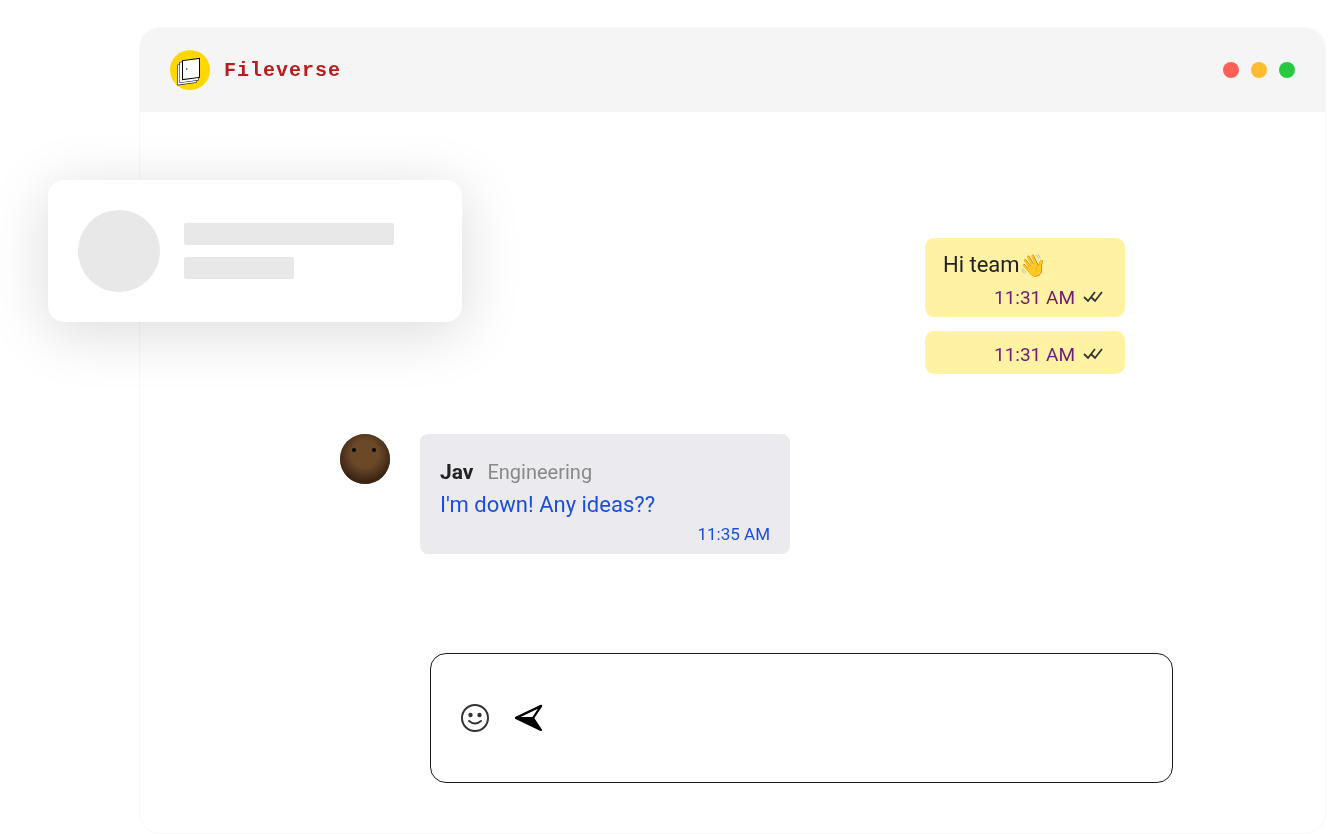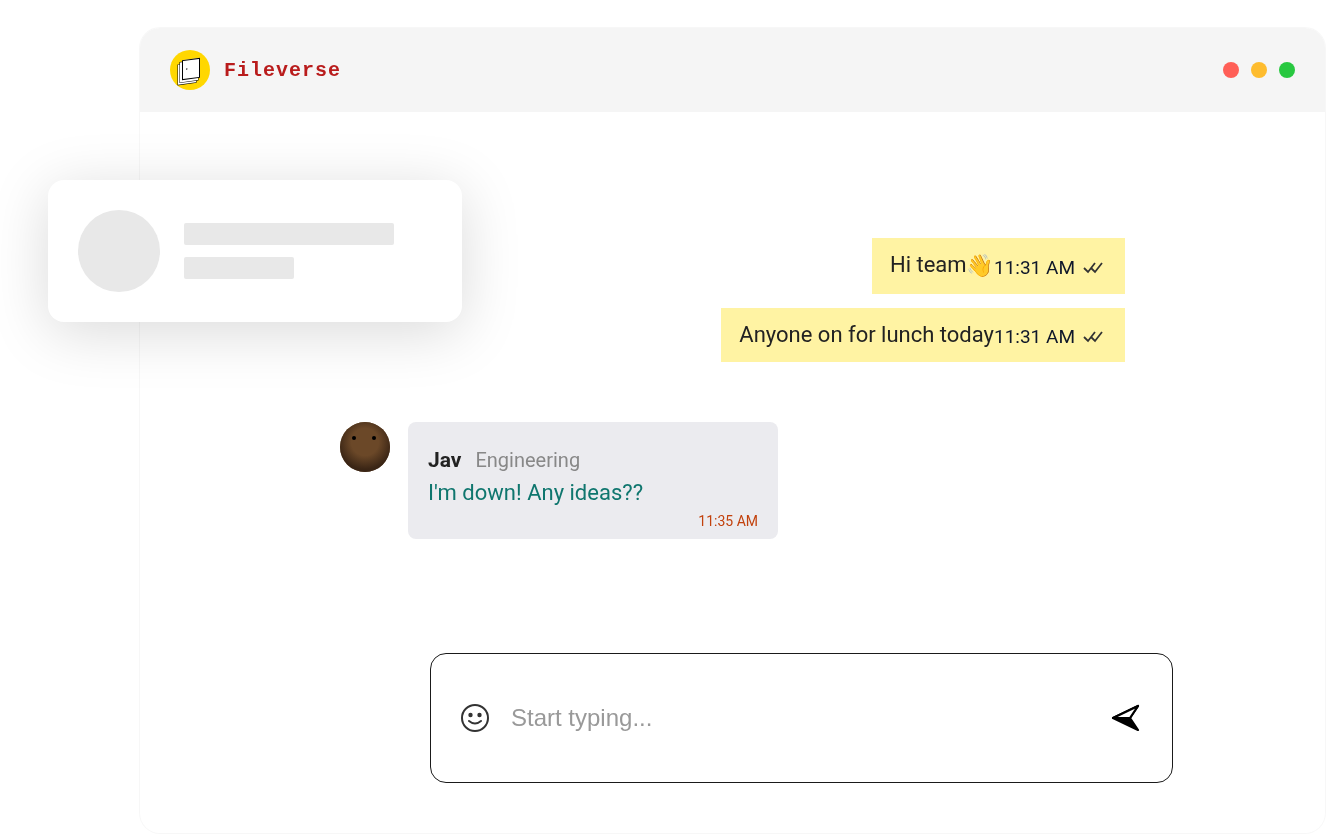--- a/index.html
+++ b/index.html
@@ -166,52 +166,52 @@
     .msg-group-sent {
       display: flex;
       flex-direction: column;
       align-items: flex-end;
       gap: 14px;
       margin-bottom: 60px;
     }
     
     .msg-sent {
       background: #fff3a3;
-      border-radius: 0;
+      border-radius: 9px;
       padding: 12px 18px 8px 18px;
       min-width: 200px;
       display: flex;
-      flex-direction: row;
+      flex-direction: column;
     }
     
     .msg-text {
       font-size: 22px;
       color: #222;
       line-height: 1.4;
       margin-bottom: 4px;
     }
     
     .msg-meta {
       display: flex;
       align-items: center;
       justify-content: flex-end;
       gap: 8px;
       font-size: 19px;
-      color: #0f172a;
+      color: #701a75;
     }
     
     .read-check {
       display: inline-flex;
       align-items: center;
     }
     
     .msg-group-received {
       display: flex;
       align-items: flex-start;
-      gap: 18px;
+      gap: 30px;
       margin-bottom: 60px;
     }
     
     .avatar {
       width: 50px;
       height: 50px;
       border-radius: 50%;
       background: linear-gradient(135deg, #8b6f47 0%, #5a3d28 100%);
       flex-shrink: 0;
       display: flex;
@@ -261,26 +261,26 @@
     }
     
     .sender-dept {
       font-size: 20px;
       color: #888;
       margin-top: 12px;
     }
     
     .msg-received .msg-text {
       font-size: 22px;
-      color: #0f766e;
+      color: #1d4ed8;
     }
     
     .msg-received .msg-meta {
-      font-size: 14px;
-      color: #c2410c;
+      font-size: 17px;
+      color: #1d4ed8;
       justify-content: flex-end;
       margin-top: 2px;
     }
     
     .composer {
       position: absolute;
       bottom: 50px;
       left: 290px;
       right: 152px;
       height: 130px;
@@ -365,21 +365,20 @@
             <span class="read-check">
               <svg width="24" height="14" viewBox="0 0 24 14" fill="none" stroke="#333" stroke-width="1.8">
                 <path d="M1 7 L5 11 L12 2"></path>
                 <path d="M8 7 L12 11 L19 2"></path>
               </svg>
             </span>
           </div>
         </div>
 
         <div class="msg-sent" style="max-width: 480px;">
-          <div class="msg-text">Anyone on for lunch today</div>
           <div class="msg-meta">
             <span>11:31 AM</span>
             <span class="read-check">
               <svg width="24" height="14" viewBox="0 0 24 14" fill="none" stroke="#333" stroke-width="1.8">
                 <path d="M1 7 L5 11 L12 2"></path>
                 <path d="M8 7 L12 11 L19 2"></path>
               </svg>
             </span>
           </div>
         </div>
@@ -406,21 +405,20 @@
 
   <div class="composer">
     <div class="emoji-btn">
       <svg width="30" height="30" viewBox="0 0 30 30" fill="none" stroke="#333" stroke-width="2">
         <circle cx="15" cy="15" r="13"></circle>
         <circle cx="10.5" cy="12" r="1.2" fill="#333"></circle>
         <circle cx="19.5" cy="12" r="1.2" fill="#333"></circle>
         <path d="M9 18 Q15 23 21 18" stroke-linecap="round"></path>
       </svg>
     </div>
-    <input class="composer-input" type="text" placeholder="Start typing..." style="">
     <div class="send-btn">
       <svg width="32" height="32" viewBox="0 0 32 32" fill="none" stroke="#000" stroke-width="2.2" stroke-linejoin="round">
         <path d="M3 16 L28 4 L20 16 L28 28 Z" fill="#000"></path>
         <path d="M3 16 L28 4 L20 16 Z" fill="#fff"></path>
       </svg>
     </div>
   </div>
 </div>
 
 <div class="contact-card">

